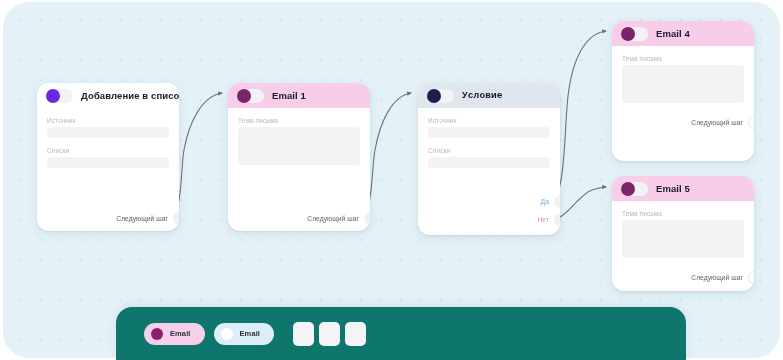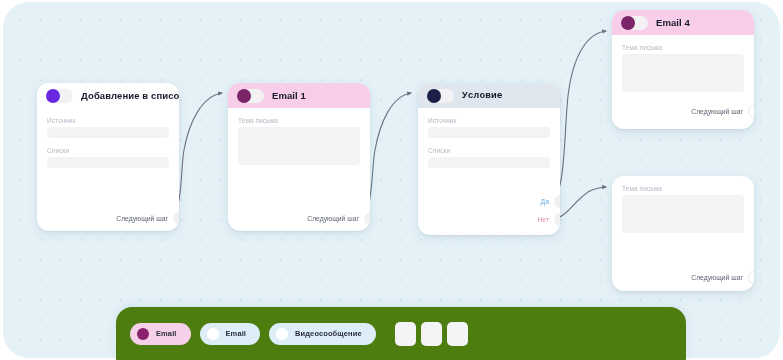--- a/index.html
+++ b/index.html
@@ -138,26 +138,26 @@
     box-sizing: border-box;
   }
 
   
   .toolbar {
     position: absolute;
     left: 116px;
     top: 307px;
     width: 570px;
     height: 53px;
-    background: #4d7c0f;
+    background: #0f766e;
     border-radius: 16px 16px 0 0;
     box-shadow: 0 -2px 10px rgba(75,110,140,.10);
     display: flex;
     align-items: center;
-    padding: 0 14px;
+    padding: 0 28px;
     gap: 9px;
     box-sizing: border-box;
   }
   .pill {
     display: flex;
     align-items: center;
     gap: 7px;
     height: 22px;
     padding: 0 14px 0 7px;
     border-radius: 11px;
@@ -260,59 +260,59 @@
     <div class="port-row" style="top:112px;">
       <div class="port-label yes">Да</div>
       <div class="port-dot"></div>
     </div>
     <div class="port-row" style="top:130px;">
       <div class="port-label no">Нет</div>
       <div class="port-dot"></div>
     </div>
   </div>
 
-  <div class="node" style="left:612px; top:10px; width:142px; height:119px;">
+  <div class="node" style="left:612px; top:21px; width:142px; height:140px;">
     <div class="node-head pink">
       <div class="toggle plum"></div>
       <div class="node-title">Email 4</div>
     </div>
     <div class="node-body">
       <div class="field-label">Тема письма</div>
       <div class="field-box tall"></div>
     </div>
     <div class="port-row" style="top:95px;">
       <div class="port-label">Следующий шаг</div>
       <div class="port-dot hollow"></div>
     </div>
   </div>
 
   <div class="node" style="left:612px; top:176px; width:142px; height:115px;">
+    <div class="node-head pink">
+      <div class="toggle plum"></div>
+      <div class="node-title">Email 5</div>
+    </div>
     <div class="node-body">
       <div class="field-label">Тема письма</div>
       <div class="field-box tall"></div>
     </div>
     <div class="port-row" style="top:95px;">
       <div class="port-label">Следующий шаг</div>
       <div class="port-dot hollow"></div>
     </div>
   </div>
 
   <div class="toolbar">
     <div class="pill active">
       <div class="pill-dot"></div>
       <div class="pill-label">Email</div>
     </div>
     <div class="pill">
       <div class="pill-dot"></div>
       <div class="pill-label">Email</div>
     </div>
-    <div class="pill">
-      <div class="pill-dot"></div>
-      <div class="pill-label">Видеосообщение</div>
-    </div>
     <div class="tool-squares">
       <div class="tool-square"></div>
       <div class="tool-square"></div>
       <div class="tool-square"></div>
     </div>
   </div>
 
 </div>
 
 </body></html>

